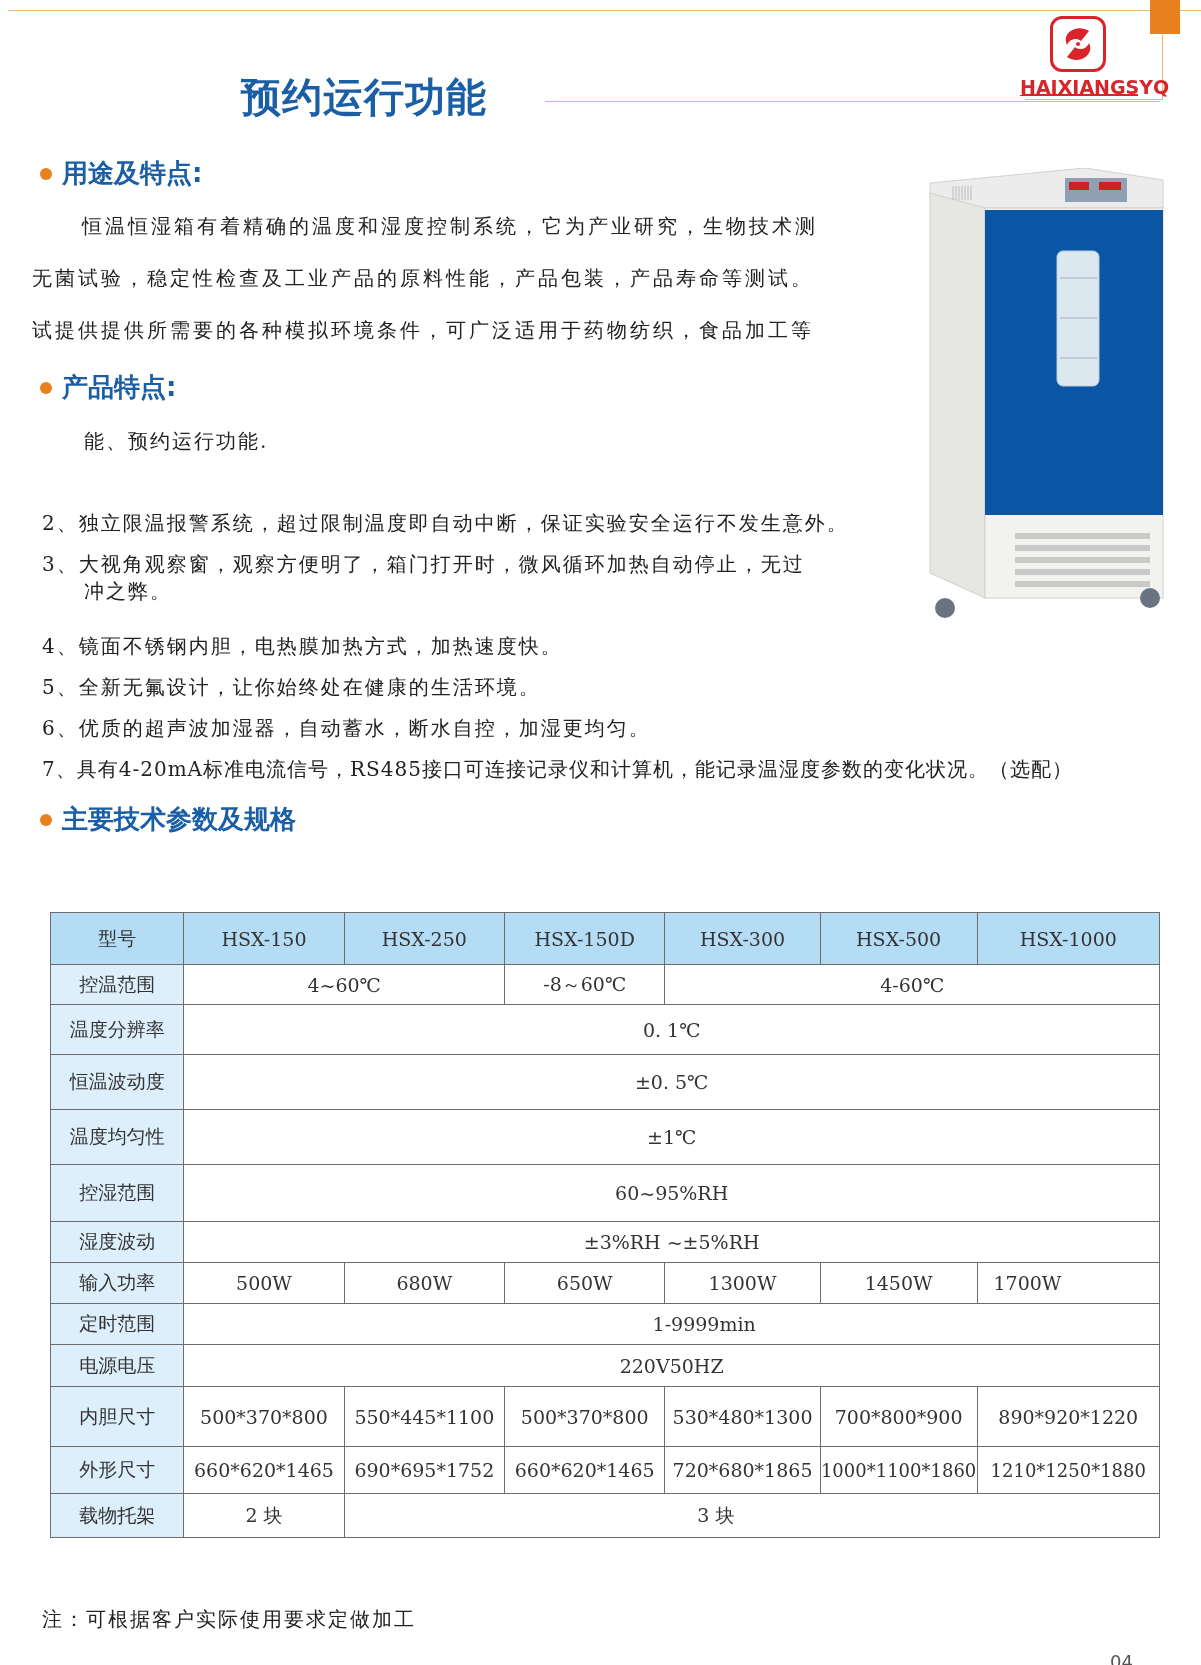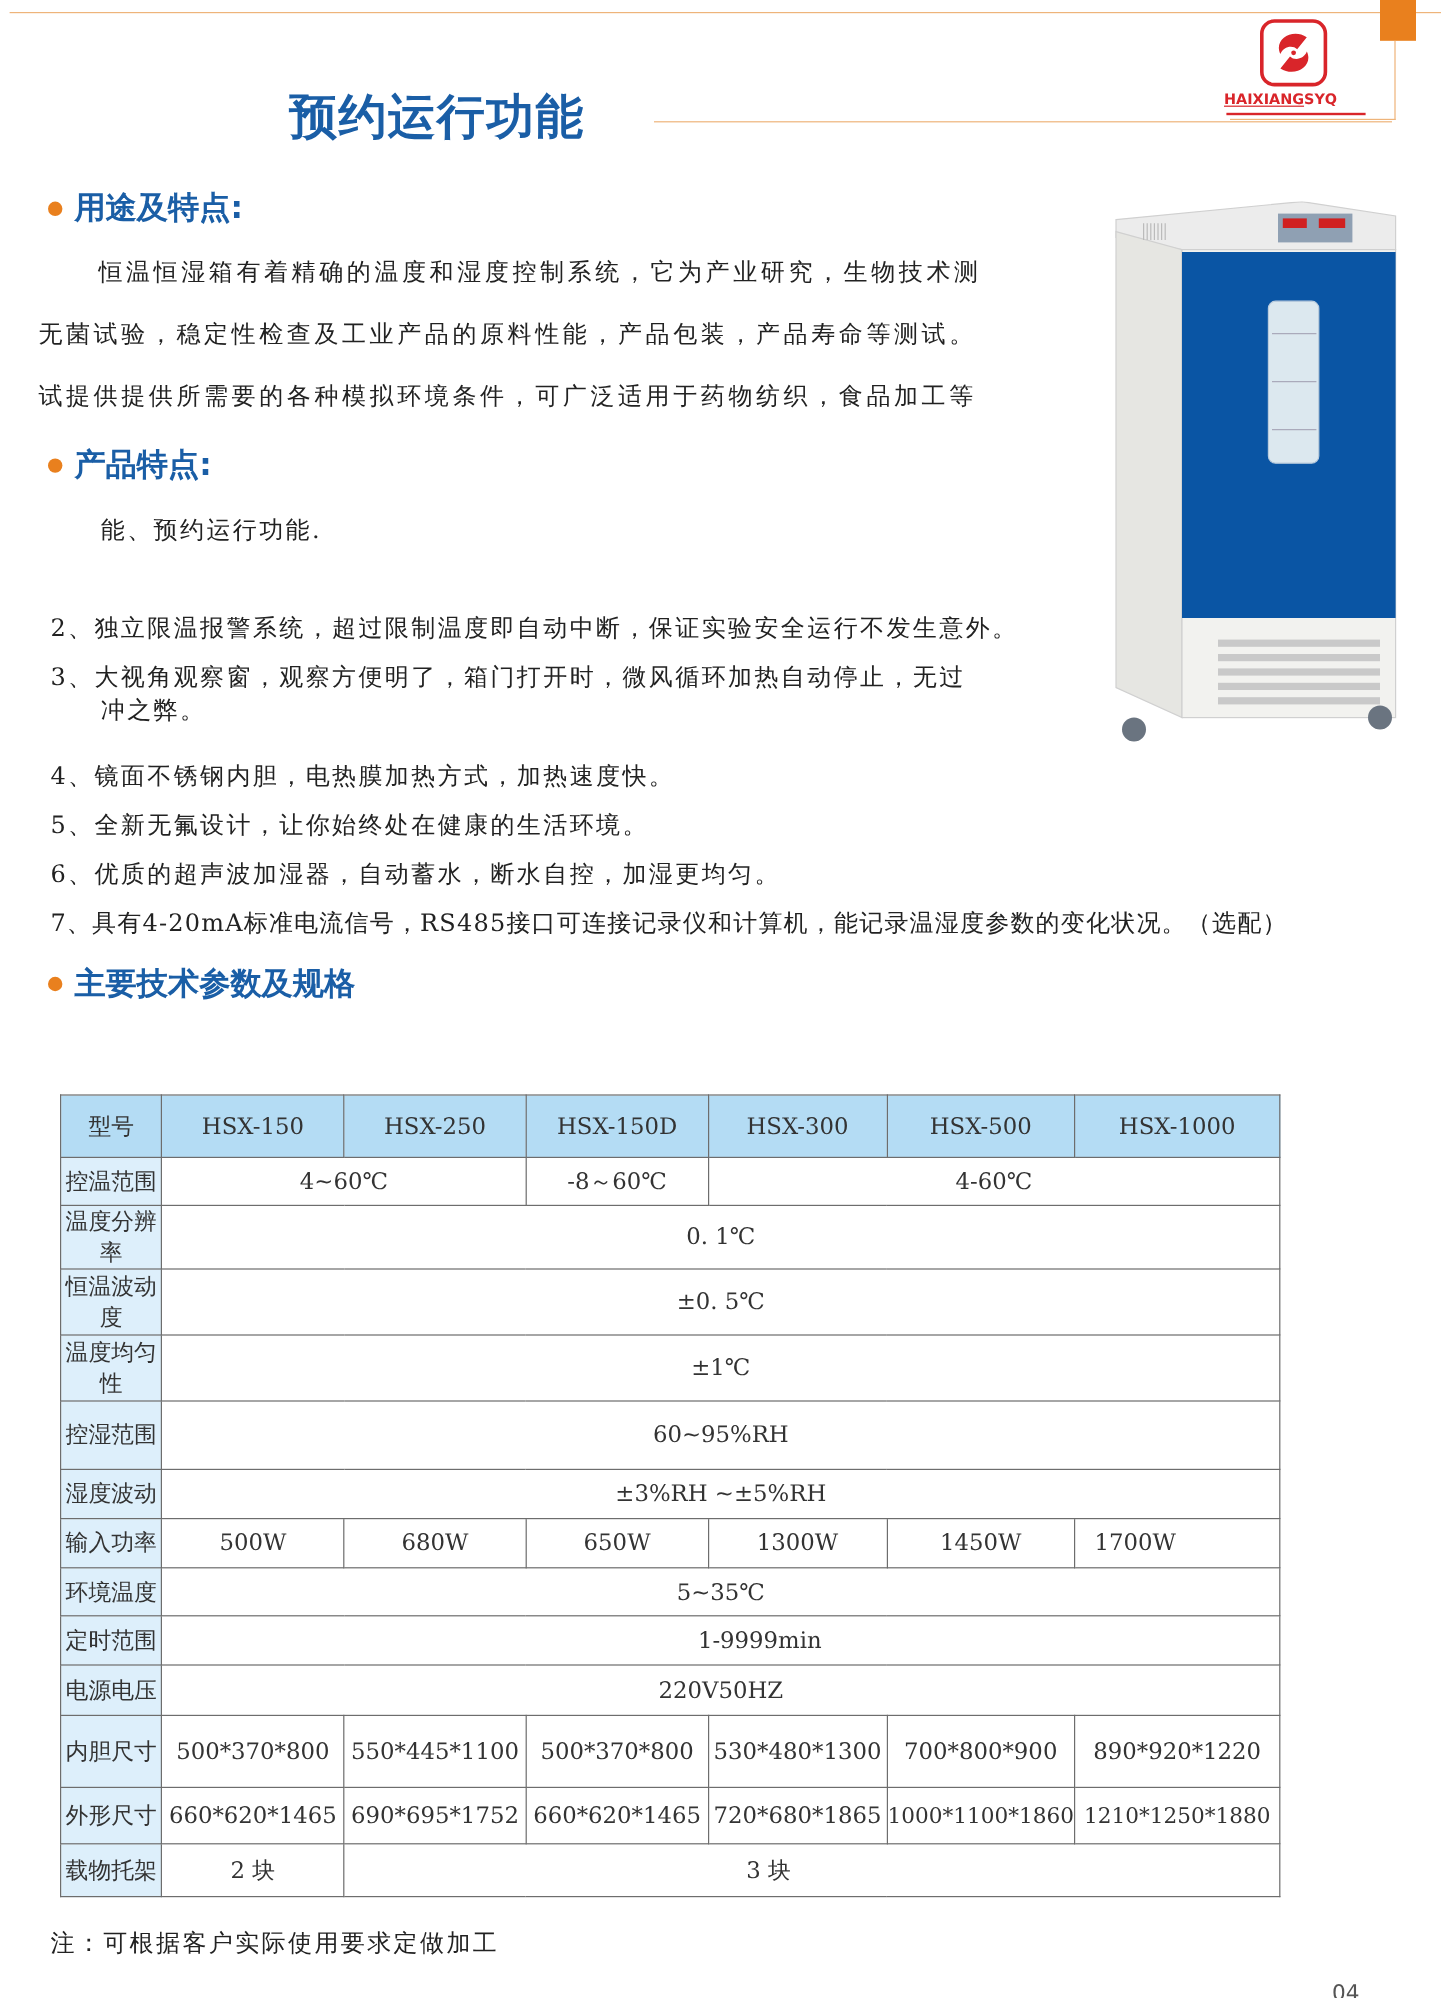--- a/index.html
+++ b/index.html
@@ -7,40 +7,40 @@
   body { position: relative; font-family: "DejaVu Serif", "Liberation Serif", serif; color: #222; }
 
   .top-line { position: absolute; left: 8px; top: 10px; width: 1193px; height: 1px; background: #eeb47a; }
   .orange-block { position: absolute; left: 1150px; top: 0; width: 30px; height: 34px; background: #e9801e; }
   .logo-frame-v { position: absolute; left: 1162px; top: 34px; width: 1px; height: 66px; background: #eeb47a; }
   .logo-frame-h { position: absolute; left: 1025px; top: 99px; width: 138px; height: 1px; background: #eeb47a; }
 
   .logo { position: absolute; left: 1020px; top: 14px; width: 120px; height: 86px; }
   .logo-mark { position: absolute; left: 30px; top: 2px; width: 56px; height: 56px; border: 3px solid #d9252a; border-radius: 12px; }
   .logo-mark svg { position: absolute; left: 6px; top: 6px; }
-  .logo-text { position: absolute; left: 0; top: 62px; width: 120px; font-family: "DejaVu Sans", "Liberation Sans", sans-serif; font-weight: bold; font-size: 12px; color: #d9252a; letter-spacing: 0px; white-space: nowrap; }
+  .logo-text { position: absolute; left: 0; top: 62px; width: 120px; font-family: "DejaVu Sans", "Liberation Sans", sans-serif; font-weight: bold; font-size: 19px; color: #d9252a; letter-spacing: 0px; white-space: nowrap; }
   .logo-text .u { text-decoration: underline; }
   .logo-underline { position: absolute; left: 2px; top: 80px; width: 116px; height: 2px; background: #d9252a; }
 
   .title { position: absolute; left: 241px; top: 70px; font-size: 40px; font-weight: bold; color: #1a5ea6; letter-spacing: 1px; white-space: nowrap; }
   .title-line { position: absolute; left: 545px; top: 101px; width: 615px; height: 1px; background: #eeb47a; }
 
   .section-h { position: absolute; left: 40px; font-family: "DejaVu Sans", "Liberation Sans", sans-serif; font-weight: bold; font-size: 26px; color: #1a5ea6; white-space: nowrap; display: flex; align-items: center; }
   .bullet { display: inline-block; width: 12px; height: 12px; border-radius: 50%; background: #e9801e; margin-right: 10px; }
 
   .para { position: absolute; left: 32px; width: 860px; font-size: 20px; line-height: 52px; color: #222; letter-spacing: 3px; }
   .para .indent { display: inline-block; width: 50px; }
 
   .feature-list { position: absolute; left: 42px; top: 428px; width: 1160px; font-size: 20px; color: #222; letter-spacing: 2px; }
   .feature { position: absolute; left: 0; white-space: nowrap; }
   .feature .cont { display: block; padding-left: 42px; }
 
   .product-image { position: absolute; left: 925px; top: 168px; width: 240px; height: 455px; }
 
-  table.specs { position: absolute; left: 50px; top: 912px; width: 1017px; border-collapse: collapse; font-size: 19px; color: #333; }
+  table.specs { position: absolute; left: 50px; top: 912px; width: 1110px; border-collapse: collapse; font-size: 19px; color: #333; }
   table.specs td, table.specs th { border: 1px solid #6d6d6d; text-align: center; font-weight: normal; }
   table.specs th { background: #b4dcf4; }
   table.specs td.lbl { background: #ddeffb; width: 133px; }
   table.specs tr.h { height: 52px; }
 
   .note { position: absolute; left: 42px; top: 1606px; font-size: 20px; color: #222; letter-spacing: 2px; white-space: nowrap; }
   .page-num { position: absolute; left: 1110px; top: 1651px; font-size: 18px; color: #555; font-family: "DejaVu Sans", "Liberation Sans", sans-serif; }
 </style>
 </head>
 <body>
@@ -190,24 +190,20 @@
   </tr>
   <tr style="height:41px">
     <td class="lbl">输入功率</td>
     <td>500W</td>
     <td>680W</td>
     <td>650W</td>
     <td>1300W</td>
     <td>1450W</td>
     <td style="text-align:left; padding-left:16px;">1700W</td>
   </tr>
-  <tr style="height:40px">
-    <td class="lbl">环境温度</td>
-    <td colspan="6">5~35℃</td>
-  </tr>
   <tr style="height:41px">
     <td class="lbl">定时范围</td>
     <td colspan="6" style="padding-left:65px;">1-9999min</td>
   </tr>
   <tr style="height:42px">
     <td class="lbl">电源电压</td>
     <td colspan="6">220V50HZ</td>
   </tr>
   <tr style="height:60px">
     <td class="lbl">内胆尺寸</td>

